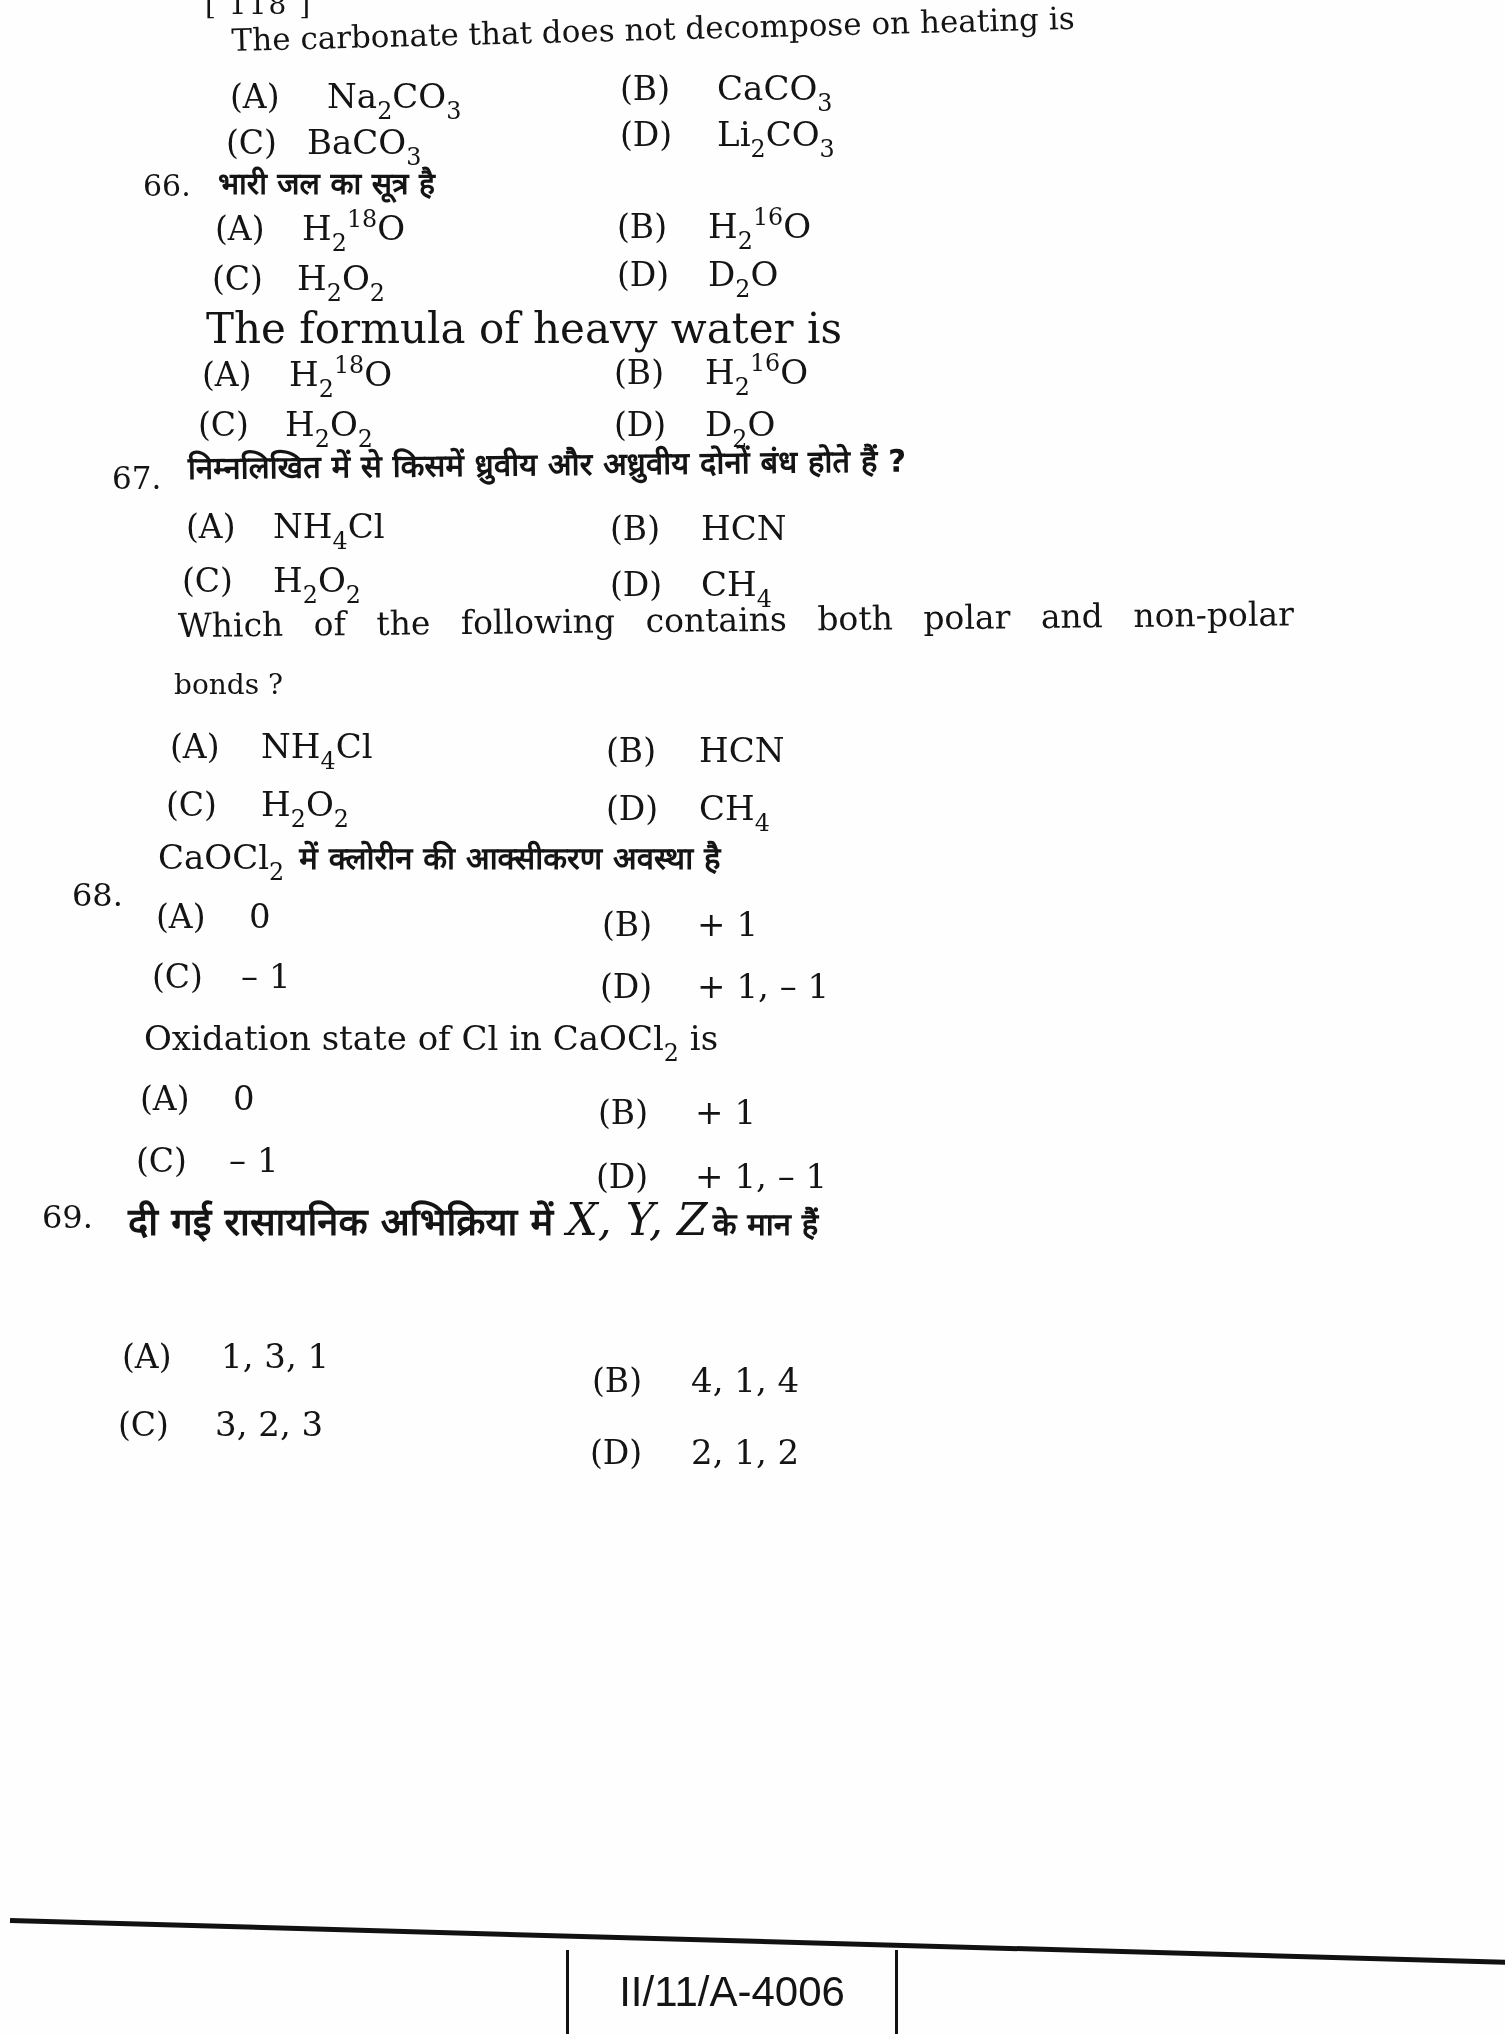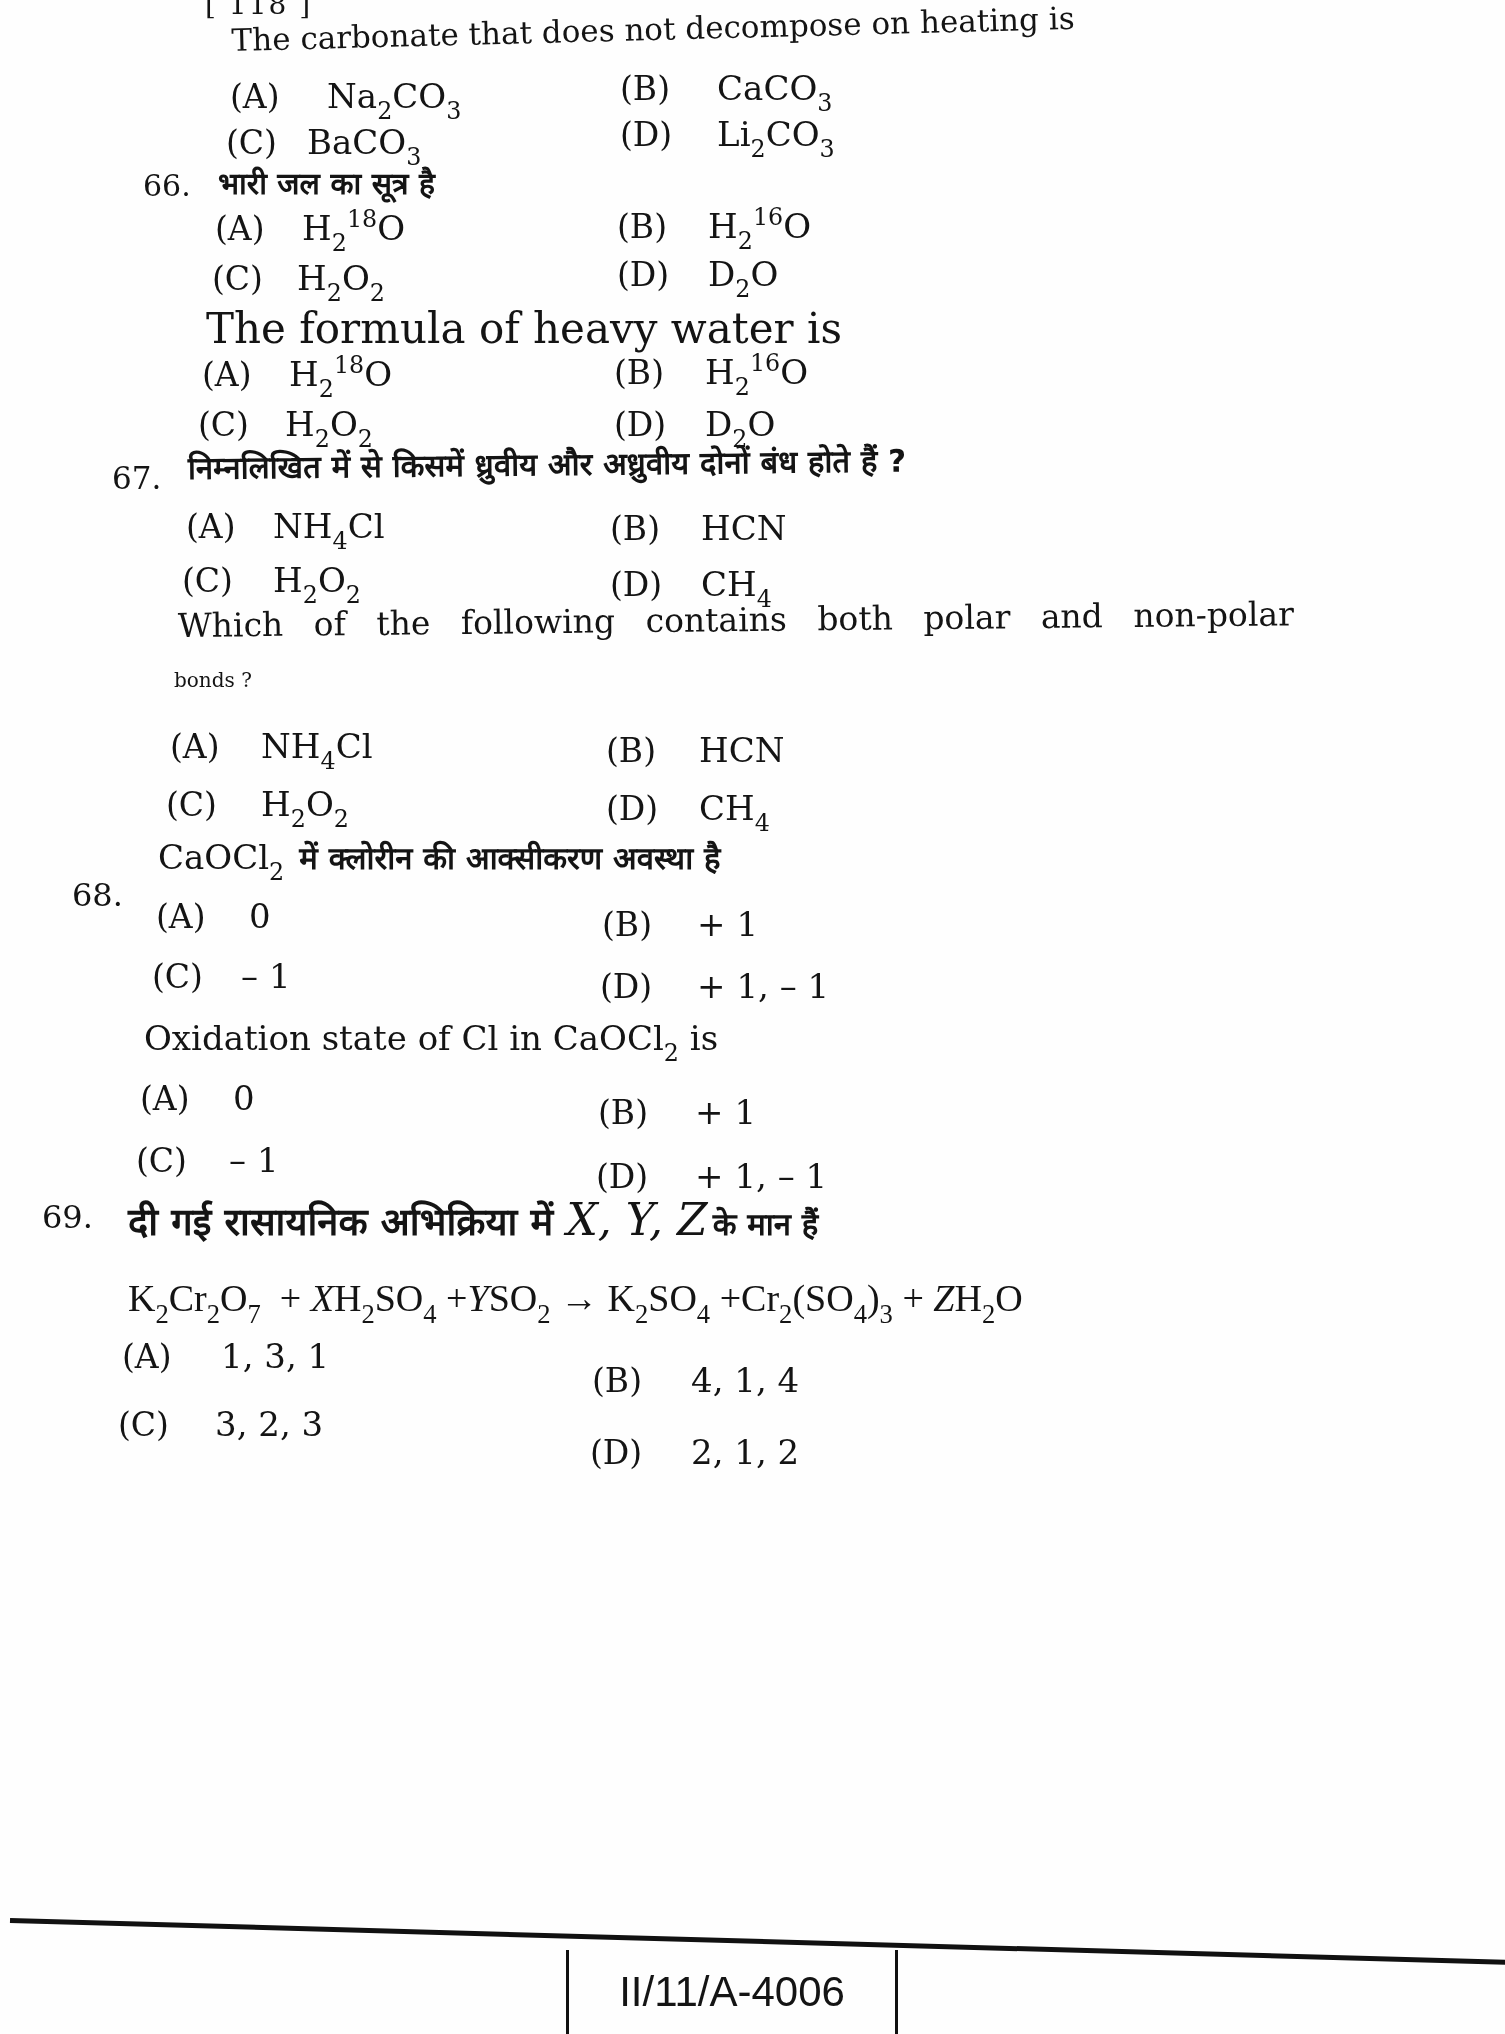--- a/index.html
+++ b/index.html
@@ -170,21 +170,21 @@
   <div class="opt" style="left:182px; top:560px;">
     <span class="opt-label" style="width:86px">(C)</span>
     <span class="opt-val">H<sub>2</sub>O<sub>2</sub></span>
   </div>
   <div class="opt" style="left:610px; top:564px;">
     <span class="opt-label" style="width:86px">(D)</span>
     <span class="opt-val">CH<sub>4</sub></span>
   </div>
 
   <div class="abs just tilt-sm" style="left:178px; top:606px; font-size:33px; word-spacing:20px;">Which of the following contains both polar and non-polar</div>
-  <div class="abs qtext" style="left:174px; top:668px; font-size:20px;">bonds ?</div>
+  <div class="abs qtext" style="left:174px; top:668px; font-size:28px;">bonds ?</div>
   <div class="opt" style="left:170px; top:726px;">
     <span class="opt-label" style="width:86px">(A)</span>
     <span class="opt-val">NH<sub>4</sub>Cl</span>
   </div>
   <div class="opt" style="left:606px; top:730px;">
     <span class="opt-label" style="width:88px">(B)</span>
     <span class="opt-val">HCN</span>
   </div>
   <div class="opt" style="left:166px; top:784px;">
     <span class="opt-label" style="width:90px">(C)</span>
@@ -235,21 +235,20 @@
     <span class="opt-val">+ 1, – 1</span>
   </div>
 
   <div class="abs qnum" style="left:42px; top:1198px; font-size:32px;">69.</div>
   <div class="abs" style="left:128px; top:1194px;">
     <span class="hindi" style="font-size:38px;margin-top:32px;">दी गई रासायनिक अभिक्रिया में</span>
     <span class="qtext ital" style="font-size:44px; margin-left:8px;">X, Y, Z</span>
     <span class="hindi" style="font-size:31px;">के मान हैं</span>
   </div>
 
-  <div class="abs eq" style="left:128px; top:1276px;">K<sub>2</sub>Cr<sub>2</sub>O<sub>7</sub> &nbsp;+ <i>X</i>H<sub>2</sub>SO<sub>4</sub> +<i>Y</i>SO<sub>2</sub> → K<sub>2</sub>SO<sub>4</sub> +Cr<sub>2</sub>(SO<sub>4</sub>)<sub>3</sub> + <i>Z</i>H<sub>2</sub>O</div>
 
   <div class="opt" style="left:122px; top:1336px;">
     <span class="opt-label" style="width:94px">(A)</span>
     <span class="opt-val">1, 3, 1</span>
   </div>
   <div class="opt" style="left:592px; top:1360px;">
     <span class="opt-label" style="width:94px">(B)</span>
     <span class="opt-val">4, 1, 4</span>
   </div>
   <div class="opt" style="left:118px; top:1404px;">

